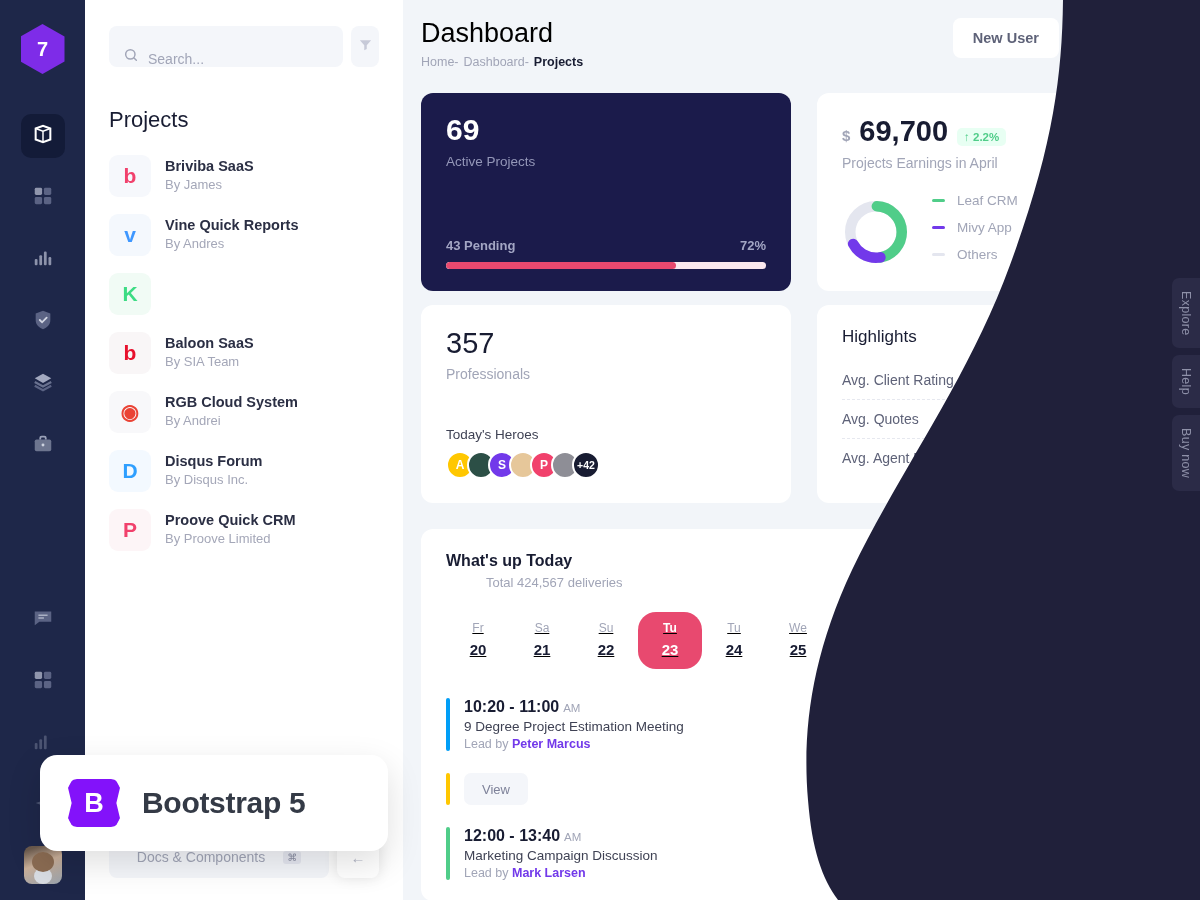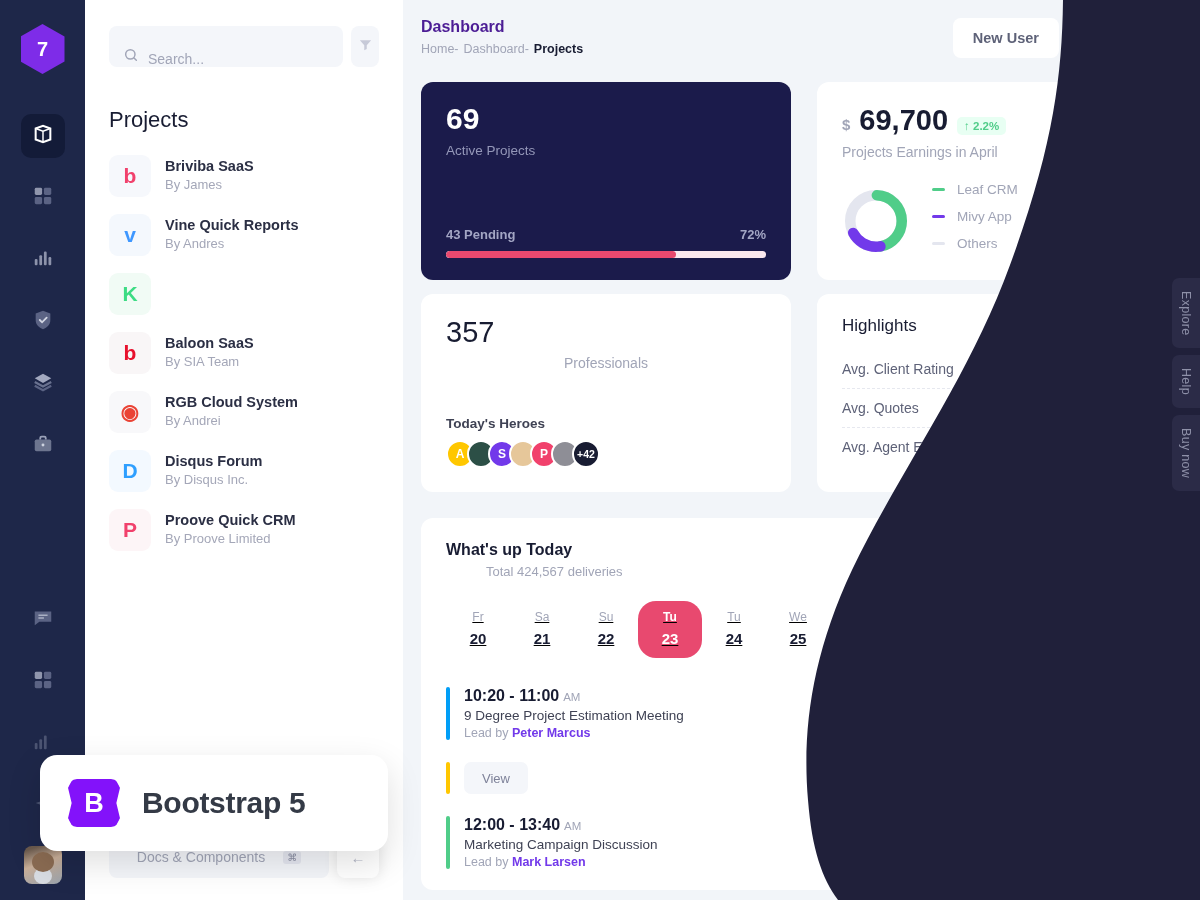--- a/index.html
+++ b/index.html
@@ -96,21 +96,21 @@
     width: 42px; height: 42px; background: #ffffff; border-radius: 8px;
     box-shadow: 0 0 14px rgba(0,0,0,.10);
     display: flex; align-items: center; justify-content: center; cursor: pointer;
     color: #b5b8c7; font-size: 15px;
   }
 
   
   .main { flex: 1; position: relative; padding: 18px 25px 0 18px; }
 
   .topbar { display: flex; align-items: flex-start; justify-content: space-between; }
-  .page-title { font-size: 16px; color: #4c1d95; font-weight: 700; }
+  .page-title { font-size: 27px; color: #000000; font-weight: 400; }
   .crumbs { font-size: 12.5px; color: #a1a5b7; margin-top: 6px; display: flex; gap: 5px; }
   .crumbs .cur { color: #181c32; font-weight: bold; }
   .top-actions { display: flex; gap: 10px; }
   .btn {
     border: 0; border-radius: 8px; padding: 0 20px; height: 40px;
     font-family: "Liberation Sans", sans-serif; font-size: 14.5px;
     font-weight: bold; cursor: pointer;
   }
   .btn-light { background: #ffffff; color: #5e6278; }
   .btn-primary { background: #009ef7; color: #ffffff; }
@@ -131,22 +131,22 @@
   .big-num { font-size: 30px; font-weight: bold; color: #fff; line-height: 1; }
   .sub-lbl { font-size: 13.5px; color: #9497b8; margin-top: 9px; }
   .prog-head { display: flex; justify-content: space-between; font-size: 13px;
     font-weight: bold; color: #a3a6c4; margin-bottom: 9px; }
   .prog-track { height: 7px; border-radius: 4px; background: #fbe9ef; overflow: hidden; }
   .prog-fill { height: 100%; border-radius: 4px; background: #e8496f; }
 
   
   .card-pro { height: 198px; padding: 24px 25px; display: flex; flex-direction: column; }
   .pro-num { font-size: 29px; font-weight: 400; color: #181c32; line-height: 1; }
-  .pro-lbl { font-size: 14px; color: #a1a5b7; margin-top: 8px; text-align: center; }
-  .heroes-lbl { font-size: 13.5px; font-weight: bold; color: #3f4254; margin-top: auto; }
+  .pro-lbl { font-size: 14px; color: #a1a5b7; margin-top: 8px; }
+  .heroes-lbl { font-size: 13.5px; font-weight: normal; color: #3f4254; margin-top: auto; }
   .heroes { display: flex; margin-top: 9px; }
   .hero {
     width: 28px; height: 28px; border-radius: 50%; margin-right: -7px;
     display: flex; align-items: center; justify-content: center;
     color: #fff; font-size: 12px; font-weight: bold;
     border: 2px solid #fff;
   }
   .hero.more { background: #181c32; font-size: 10.5px; margin-right: 0; }
 
   

